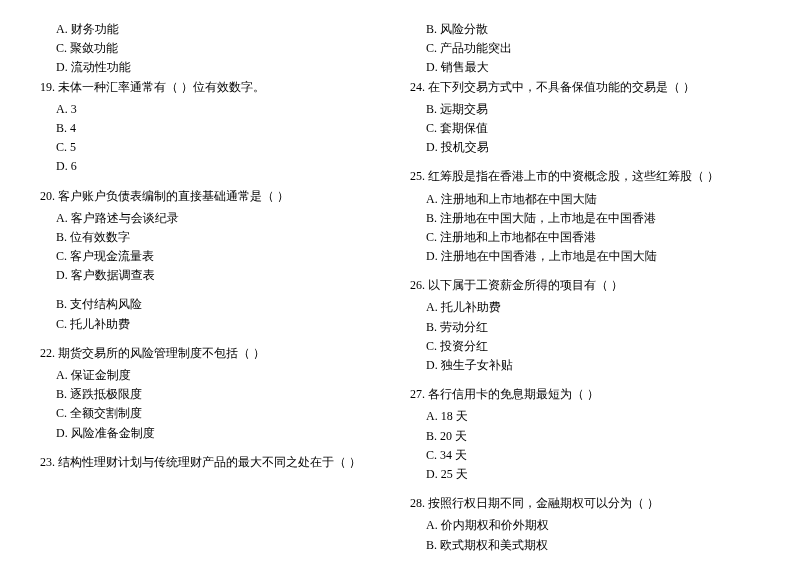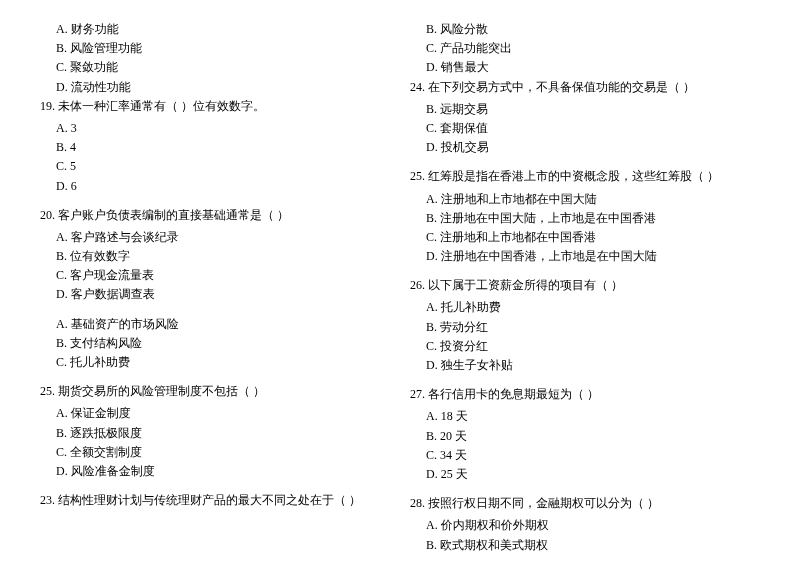--- a/index.html
+++ b/index.html
@@ -40,44 +40,42 @@
       padding-left: 16px;
       line-height: 1.6;
     }
   </style>
 </head>
 <body>
 
 <div class="page-content">
   <div class="column" id="left-col">
       <div class="option">A. 财务功能</div>
-      <div class="option">B. 风险管理功能</div>
       <div class="option">C. 聚敛功能</div>
       <div class="option">D. 流动性功能</div>
       <div class="question-block">
         <div class="question-title">19. 未体一种汇率通常有（   ）位有效数字。</div>
         <div class="option">A. 3</div>
         <div class="option">B. 4</div>
         <div class="option">C. 5</div>
         <div class="option">D. 6</div>
       </div>
       <div class="question-block">
         <div class="question-title">20. 客户账户负债表编制的直接基础通常是（   ）</div>
         <div class="option">A. 客户路述与会谈纪录</div>
         <div class="option">B. 位有效数字</div>
         <div class="option">C. 客户现金流量表</div>
         <div class="option">D. 客户数据调查表</div>
       </div>
       <div class="question-block">
-        <div class="option">A. 基础资产的市场风险</div>
         <div class="option">B. 支付结构风险</div>
         <div class="option">C. 托儿补助费</div>
       </div>
       <div class="question-block">
-        <div class="question-title">25. 期货交易所的风险管理制度不包括（   ）</div>
+        <div class="question-title">22. 期货交易所的风险管理制度不包括（   ）</div>
         <div class="option">A. 保证金制度</div>
         <div class="option">B. 逐跌抵极限度</div>
         <div class="option">C. 全额交割制度</div>
         <div class="option">D. 风险准备金制度</div>
       </div>
       <div class="question-block">
         <div class="question-title">23. 结构性理财计划与传统理财产品的最大不同之处在于（   ）</div>
       </div>
     </div>
   <div class="column" id="right-col">

